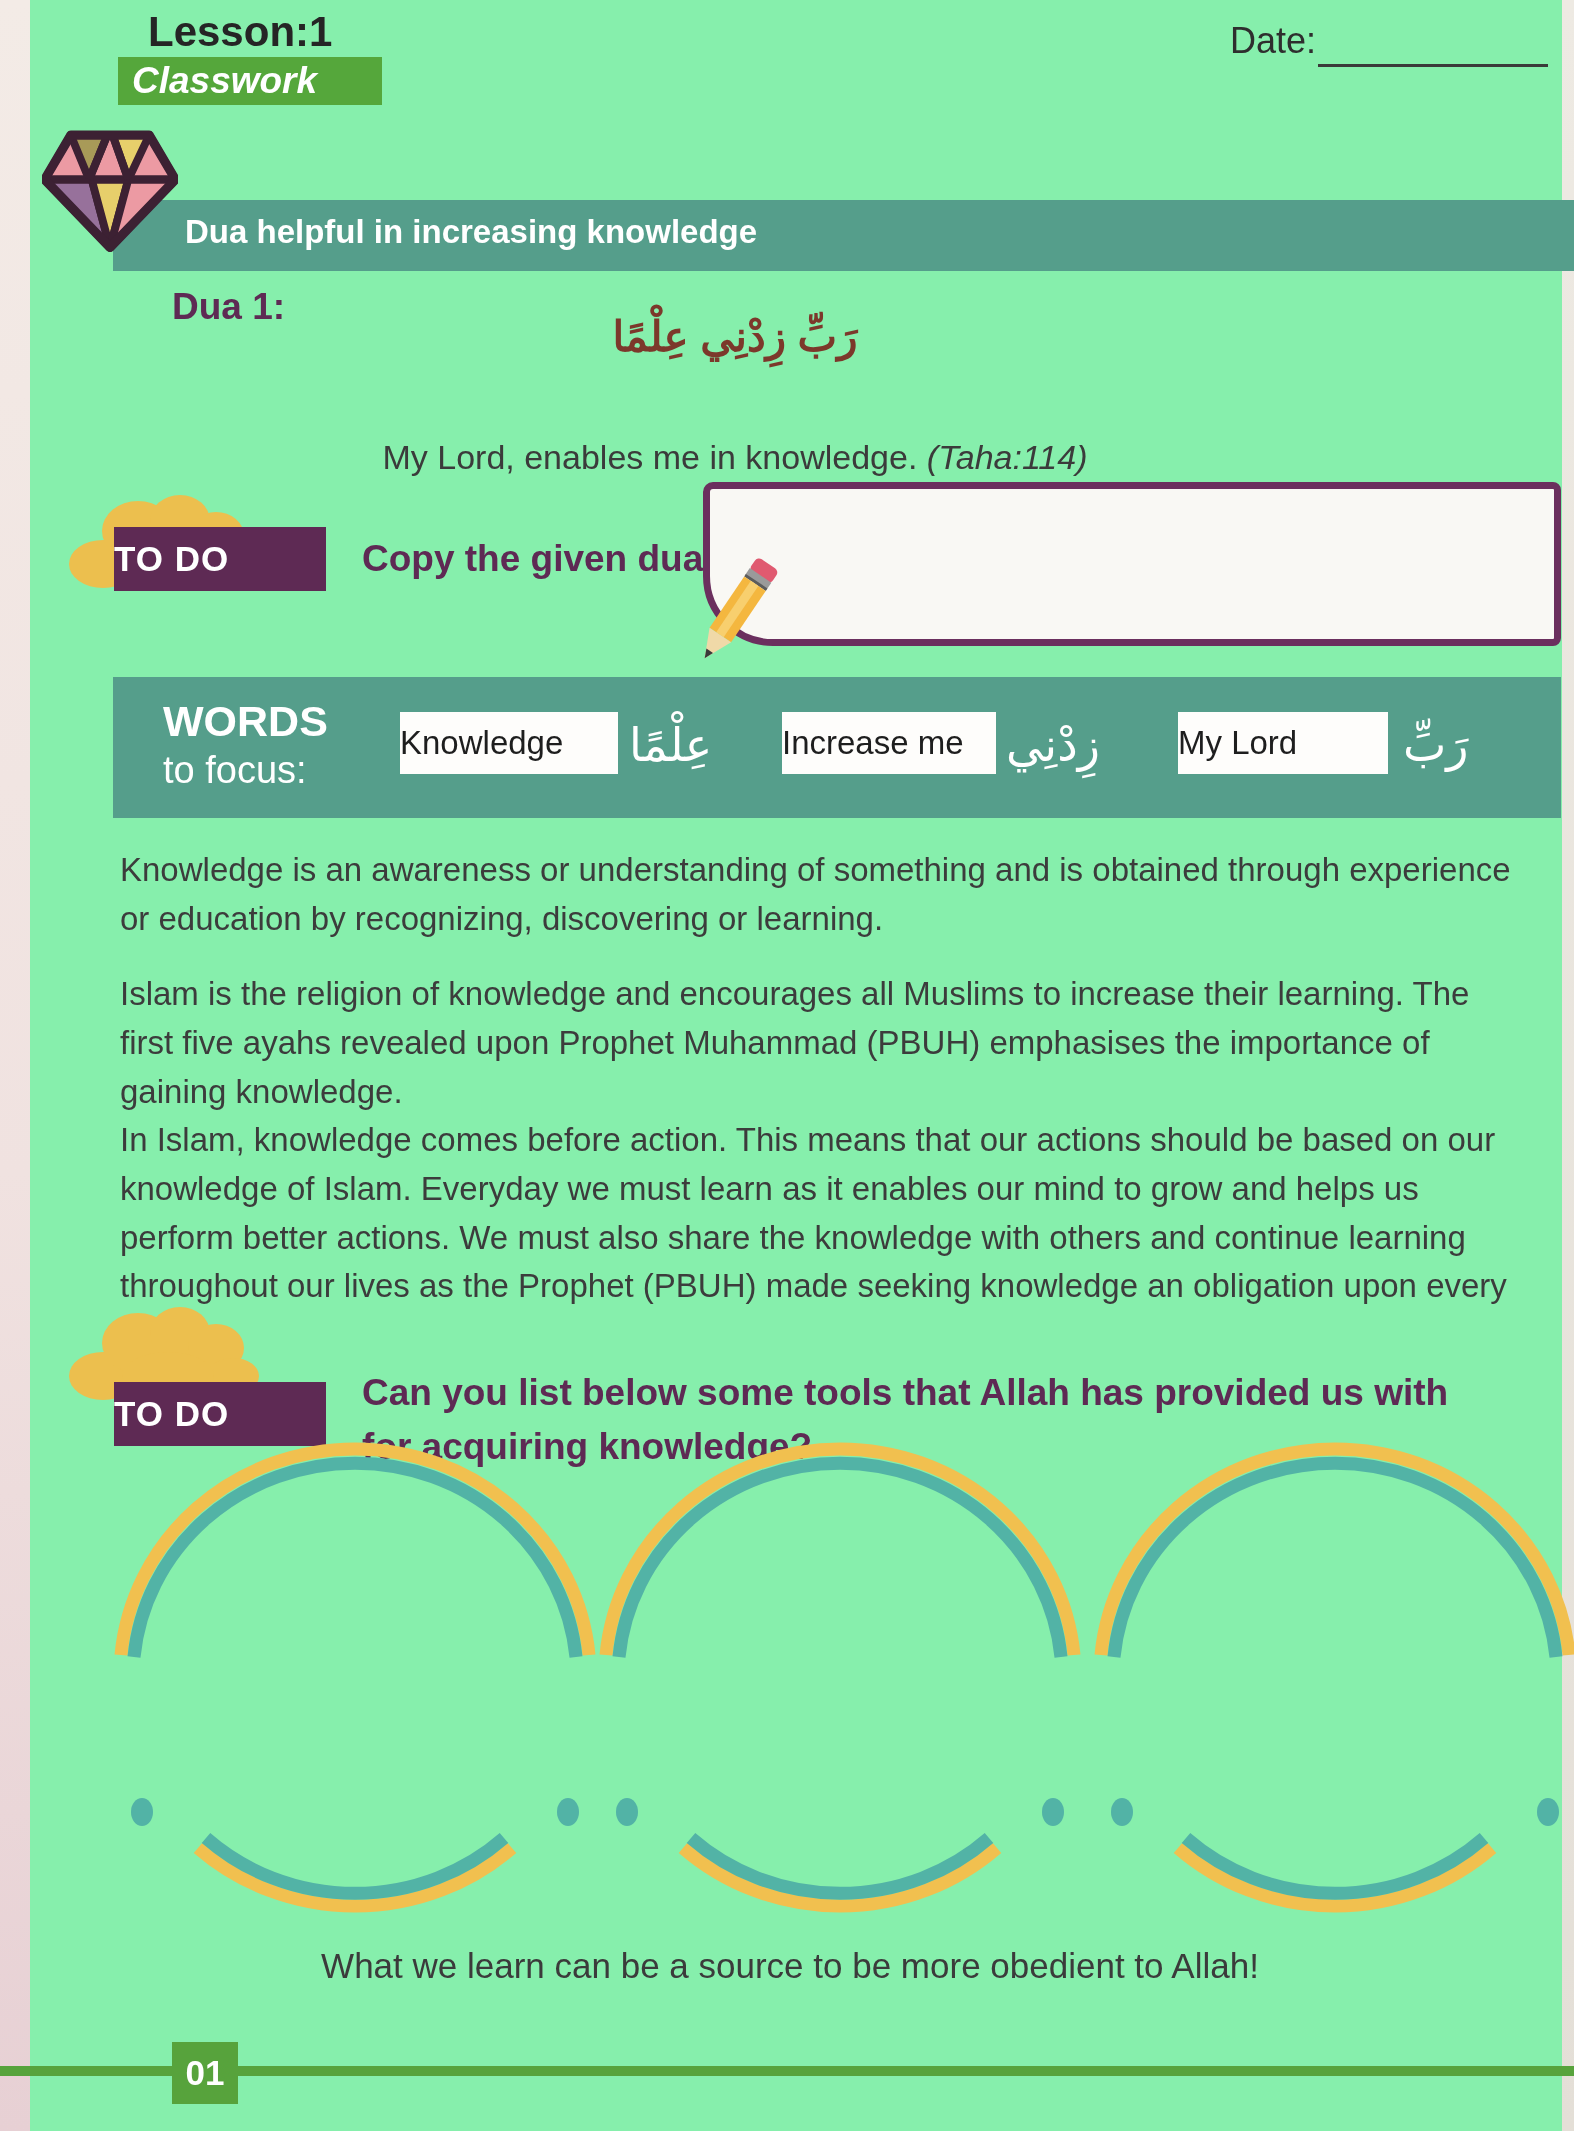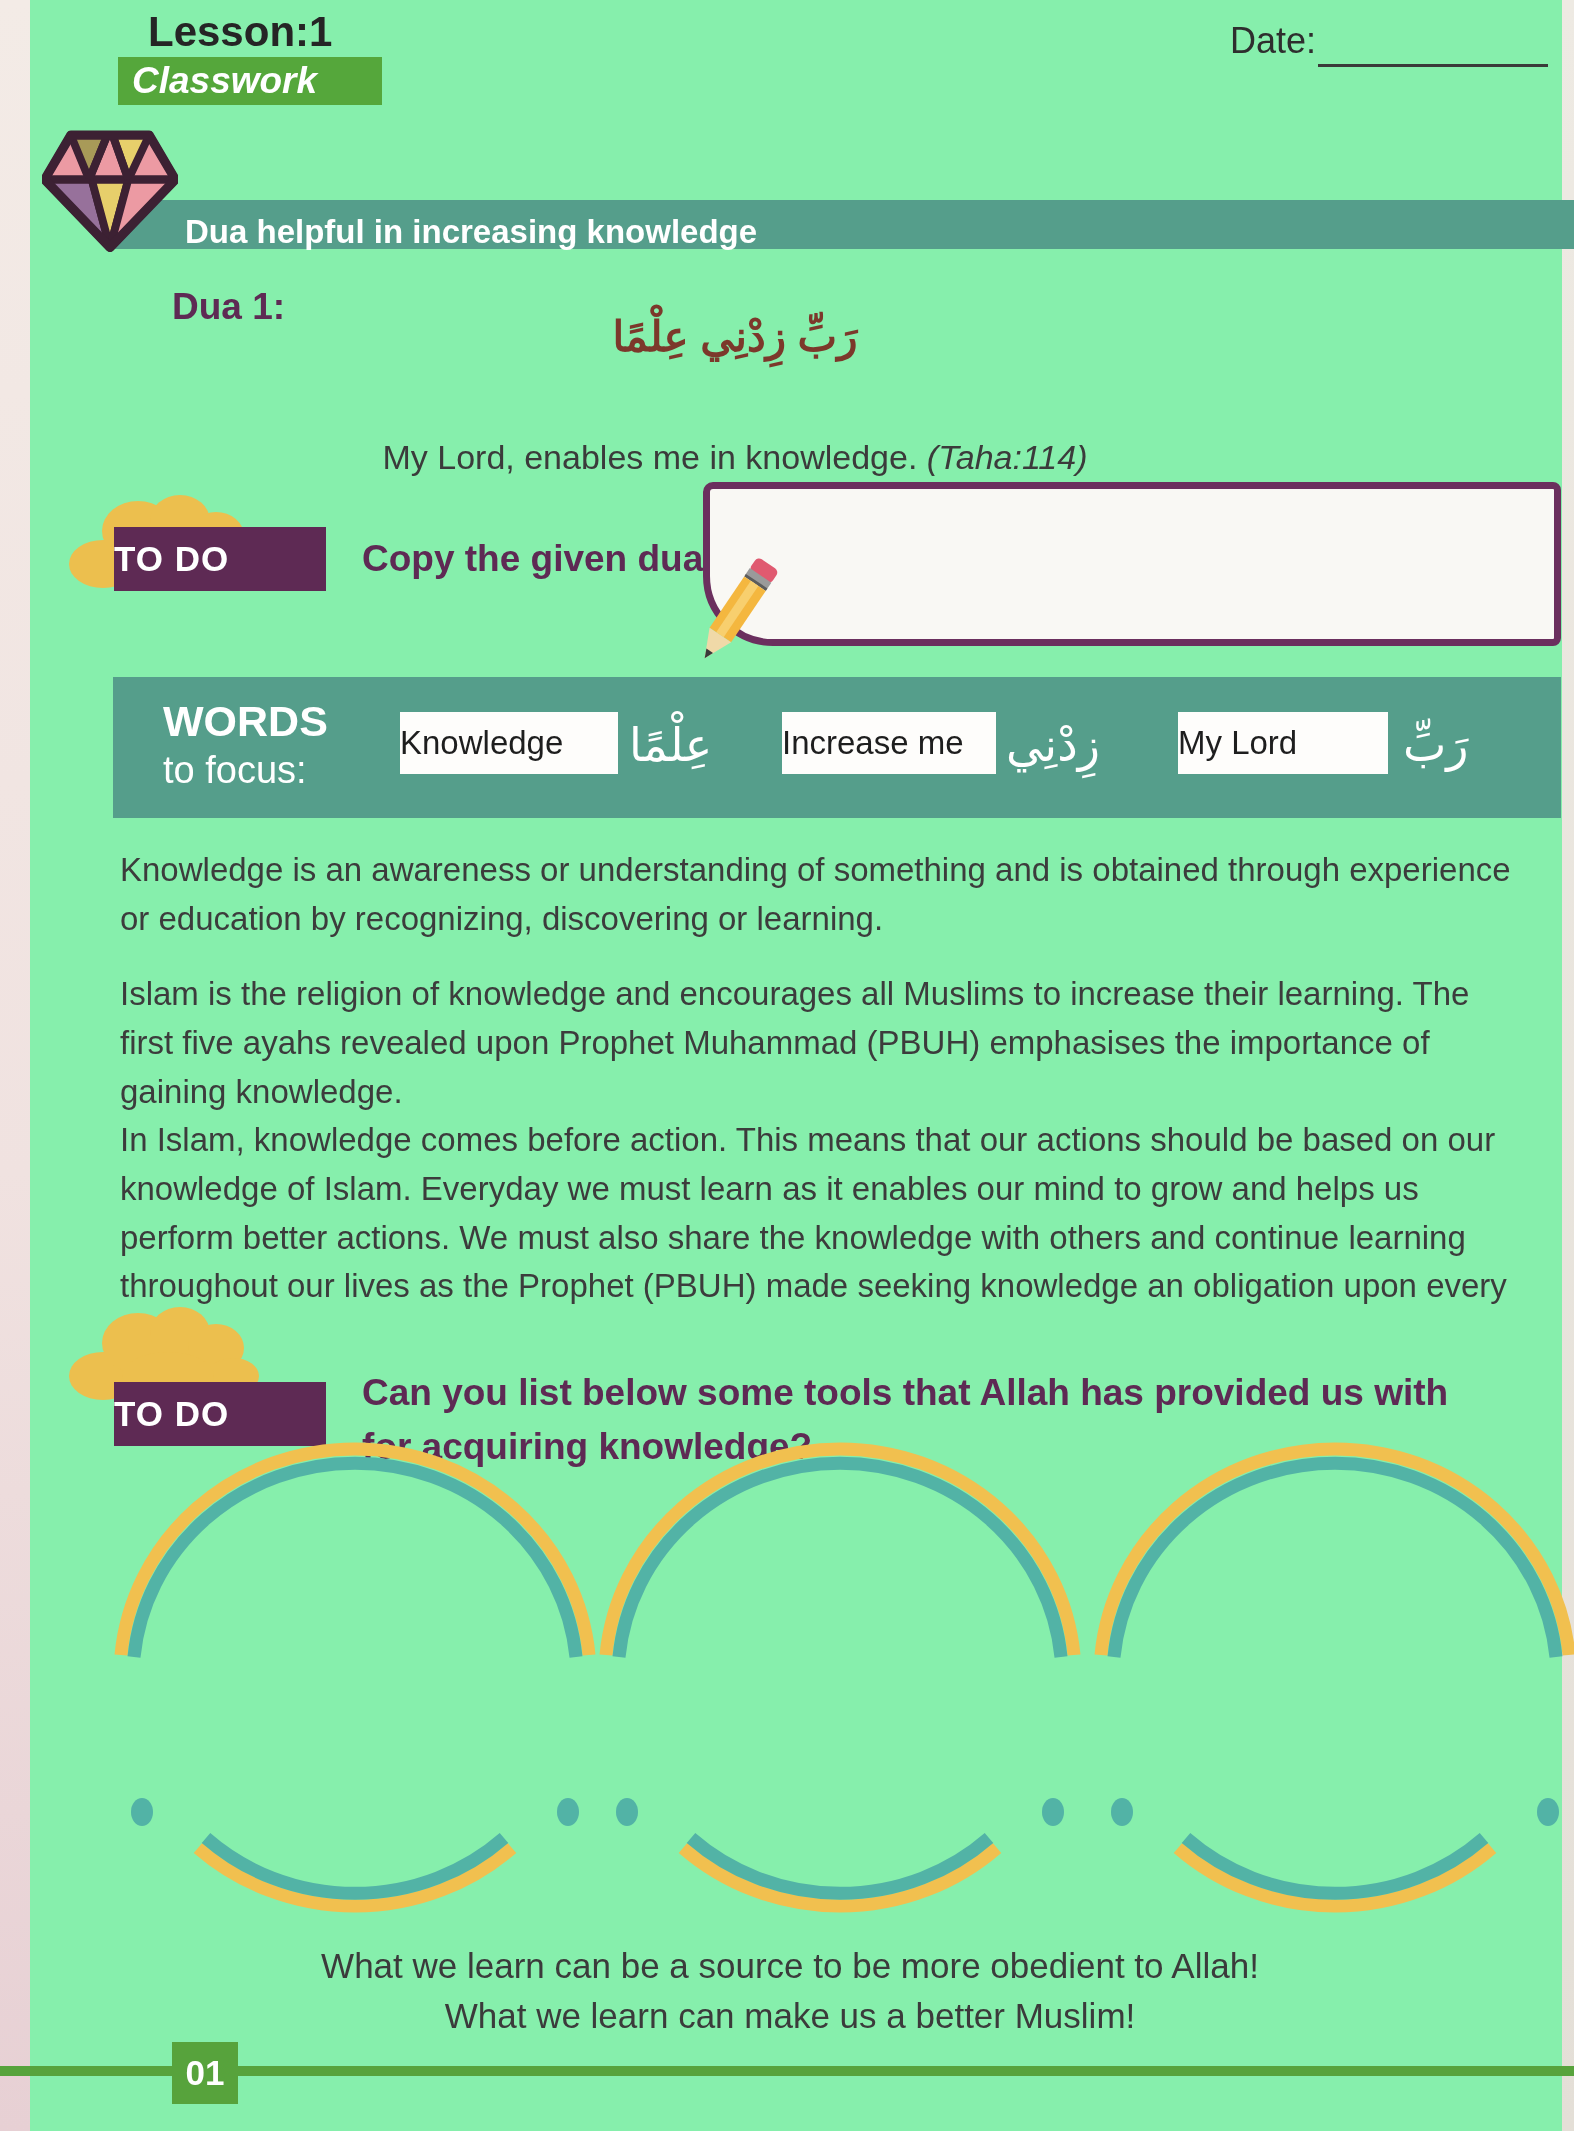--- a/index.html
+++ b/index.html
@@ -29,21 +29,21 @@
     background:#55a73b;color:#fff;
     font-size:37px;font-weight:bold;
     line-height:48px;padding-left:14px;box-sizing:border-box;font-style:italic;
   }
   .date-row{left:1230px;top:20px;font-size:36px;color:#2e2e2e;}
   .date-line{
     left:1318px;top:64px;width:230px;height:0;
     border-bottom:3px solid #3a3a3a;
   }
   .banner1{
-    left:113px;top:200px;width:1461px;height:49px;
+    left:113px;top:200px;width:1461px;height:71px;
     background:#559e8b;
   }
   .banner1-text{
     position:absolute;left:72px;top:0;height:63px;line-height:63px;
     color:#fff;font-size:33px;font-weight:bold;
   }
   .gem{left:42px;top:120px;}
   .dua-label{left:172px;top:286px;font-size:37px;font-weight:bold;color:#5e2a54;}
   .dua-arabic{
     left:120px;top:312px;width:1230px;text-align:center;
@@ -228,18 +228,17 @@
       <path d="M 1101 225 A 235 227 0 0 1 1569 225" stroke="#f1c04f" stroke-width="13"></path>
       <path d="M 1114 227 A 222 214 0 0 1 1556 227" stroke="#52b3a6" stroke-width="13"></path>
       <path d="M 1178 418 A 235 227 0 0 0 1492 418" stroke="#f1c04f" stroke-width="13"></path>
       <path d="M 1186 408 A 222 214 0 0 0 1484 408" stroke="#52b3a6" stroke-width="13"></path>
       <ellipse cx="1122" cy="382" rx="11" ry="14" fill="#52b3a6" stroke="none"></ellipse>
       <ellipse cx="1548" cy="382" rx="11" ry="14" fill="#52b3a6" stroke="none"></ellipse>
     </g>
   </svg>
 
   <div class="abs motto m1">What we learn can be a source to be more obedient to Allah!</div>
-  <div class="abs motto m2">What we learn can make us a better Muslim!</div>
 
   <div class="abs page-line"></div>
   <div class="abs page-num">01</div>
 
 </div>
 
 </body></html>

